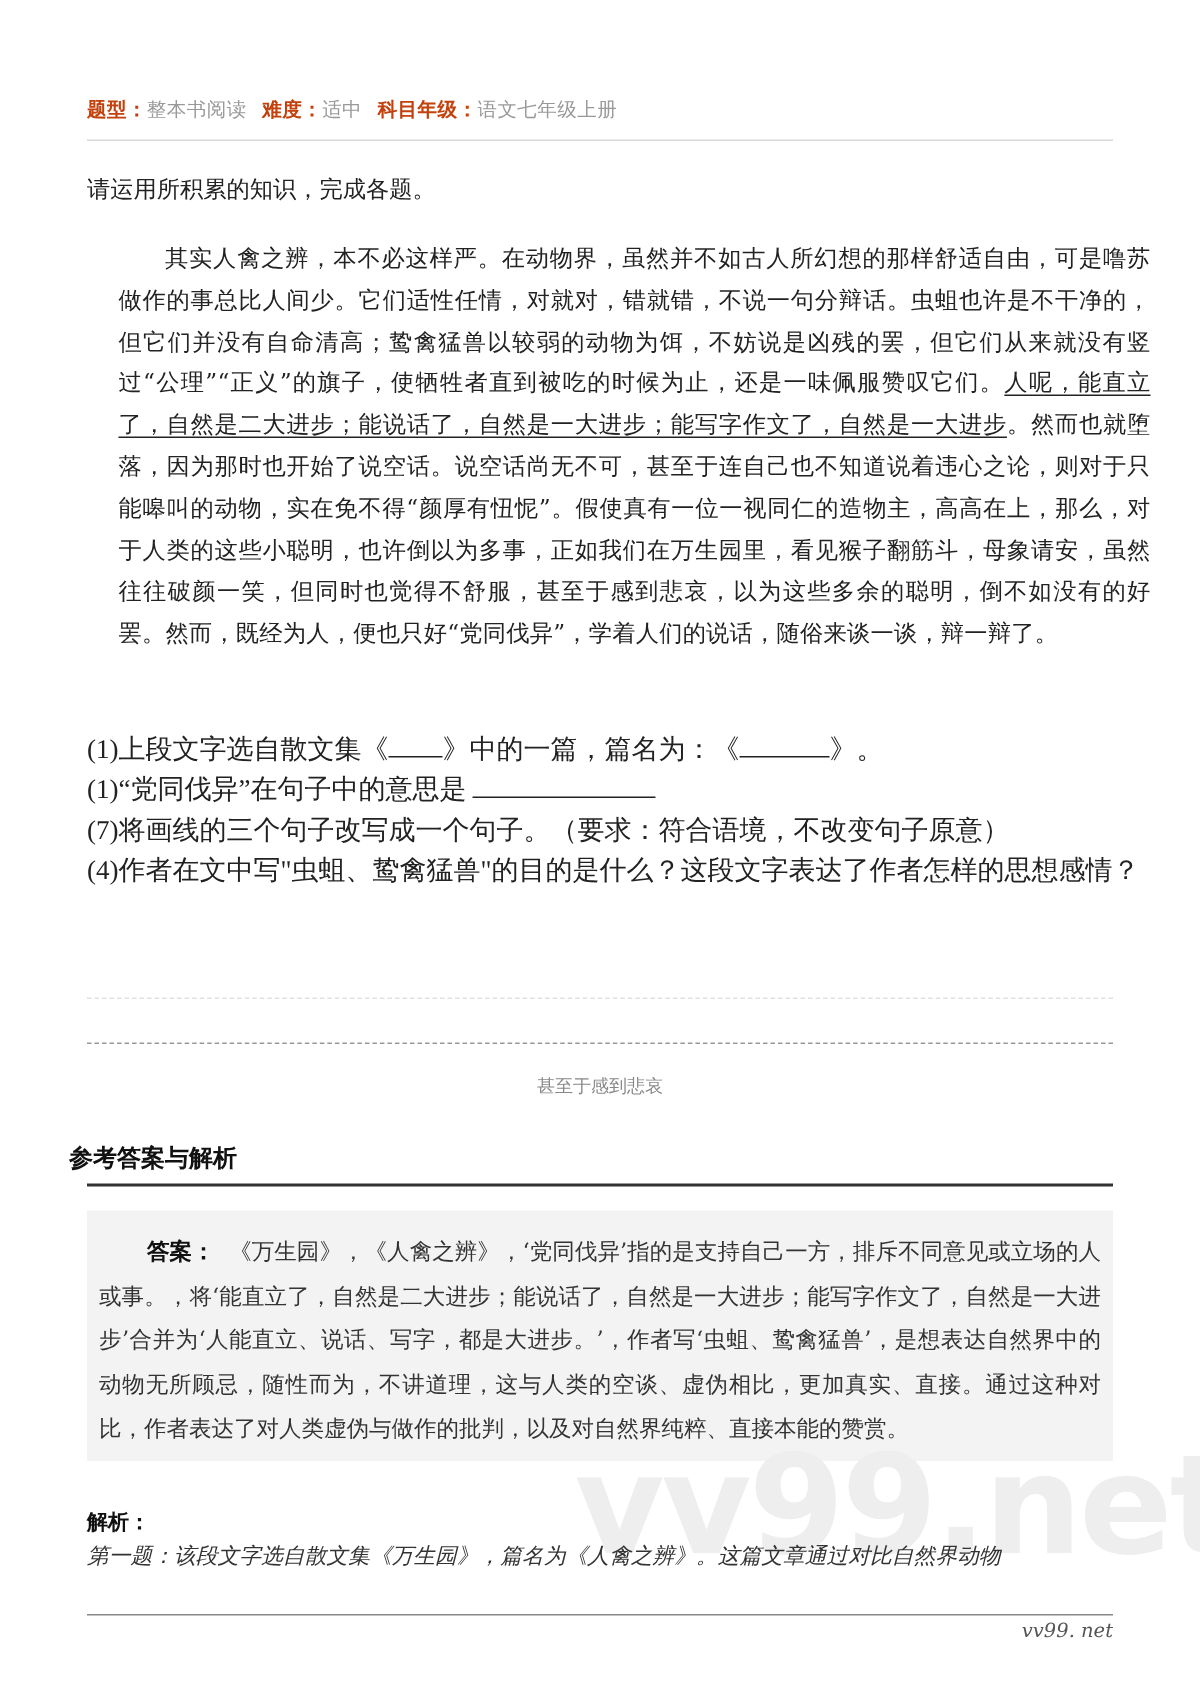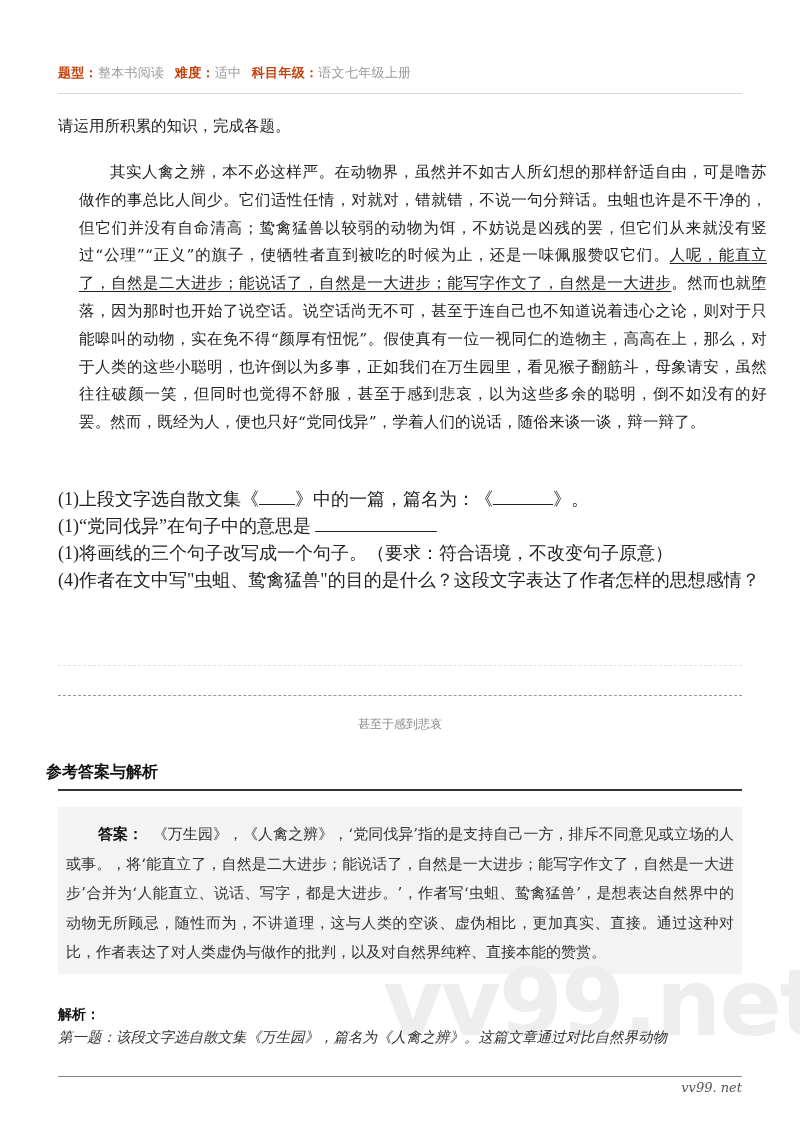--- a/index.html
+++ b/index.html
@@ -47,21 +47,21 @@
 </div>
 <div class="rule-top"></div>
 
 <div class="intro">请运用所积累的知识，完成各题。</div>
 
 <div class="passage"><span>其实人禽之辨，本不必这样严。在动物界，虽然并不如古人所幻想的那样舒适自由，可是噜苏做作的事总比人间少。它们适性任情，对就对，错就错，不说一句分辩话。虫蛆也许是不干净的，但它们并没有自命清高；鸷禽猛兽以较弱的动物为饵，不妨说是凶残的罢，但它们从来就没有竖过“公理”“正义”的旗子，使牺牲者直到被吃的时候为止，还是一味佩服赞叹它们。</span><u>人呢，能直立了，自然是二大进步；能说话了，自然是一大进步；能写字作文了，自然是一大进步</u><span>。然而也就堕落，因为那时也开始了说空话。说空话尚无不可，甚至于连自己也不知道说着违心之论，则对于只能嗥叫的动物，实在免不得“颜厚有忸怩”。假使真有一位一视同仁的造物主，高高在上，那么，对于人类的这些小聪明，也许倒以为多事，正如我们在万生园里，看见猴子翻筋斗，母象请安，虽然往往破颜一笑，但同时也觉得不舒服，甚至于感到悲哀，以为这些多余的聪明，倒不如没有的好罢。然而，既经为人，便也只好“党同伐异”，学着人们的说话，随俗来谈一谈，辩一辩了。</span></div>
 
 <div class="questions">
   <div><span>(1)上段文字选自散文集《</span><span class="blank-line" style="width:36px"></span><span>》中的一篇，篇名为：《</span><span class="blank-line" style="width:60px"></span><span>》。</span></div>
   <div><span>(1)“党同伐异”在句子中的意思是 </span><span class="blank-line" style="width:122px"></span></div>
-  <div>(1)将画线的三个句子改写成一个句子。（要求：符合语境，不改变句子原意）</div>
+  <div>(7)将画线的三个句子改写成一个句子。（要求：符合语境，不改变句子原意）</div>
   <div>(4)作者在文中写"虫蛆、鸷禽猛兽"的目的是什么？这段文字表达了作者怎样的思想感情？</div>
 </div>
 
 <div class="dash1"></div>
 <div class="dash2"></div>
 <div class="cut">甚至于感到悲哀</div>
 
 <div class="ans-title">参考答案与解析</div>
 <div class="rule-ans"></div>
 

